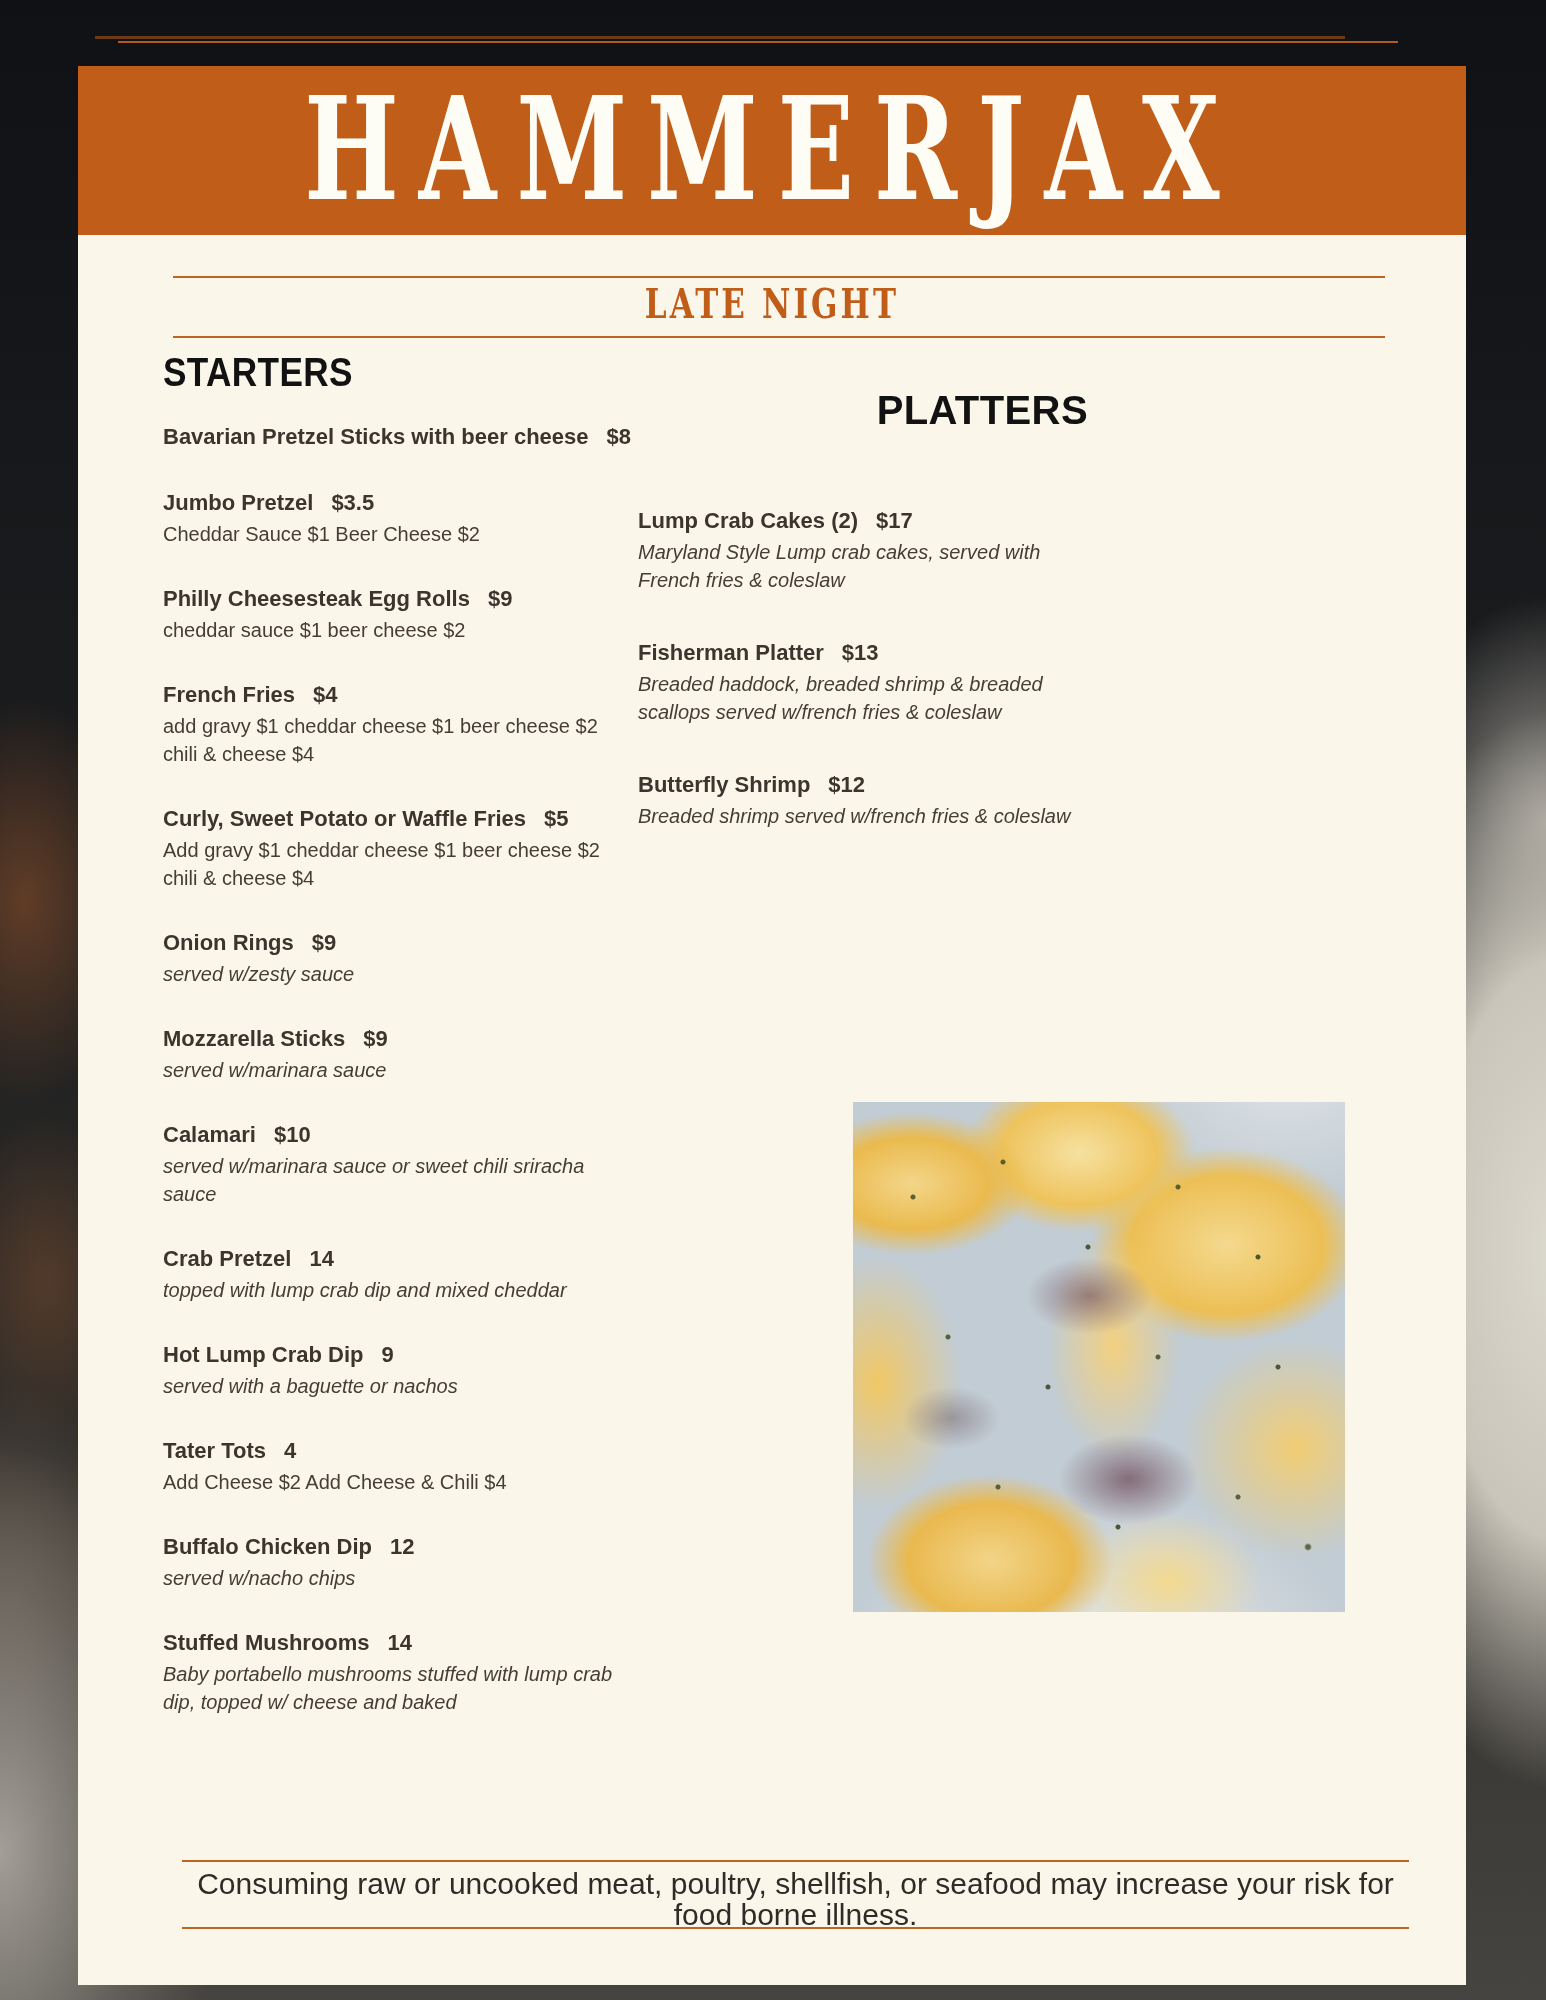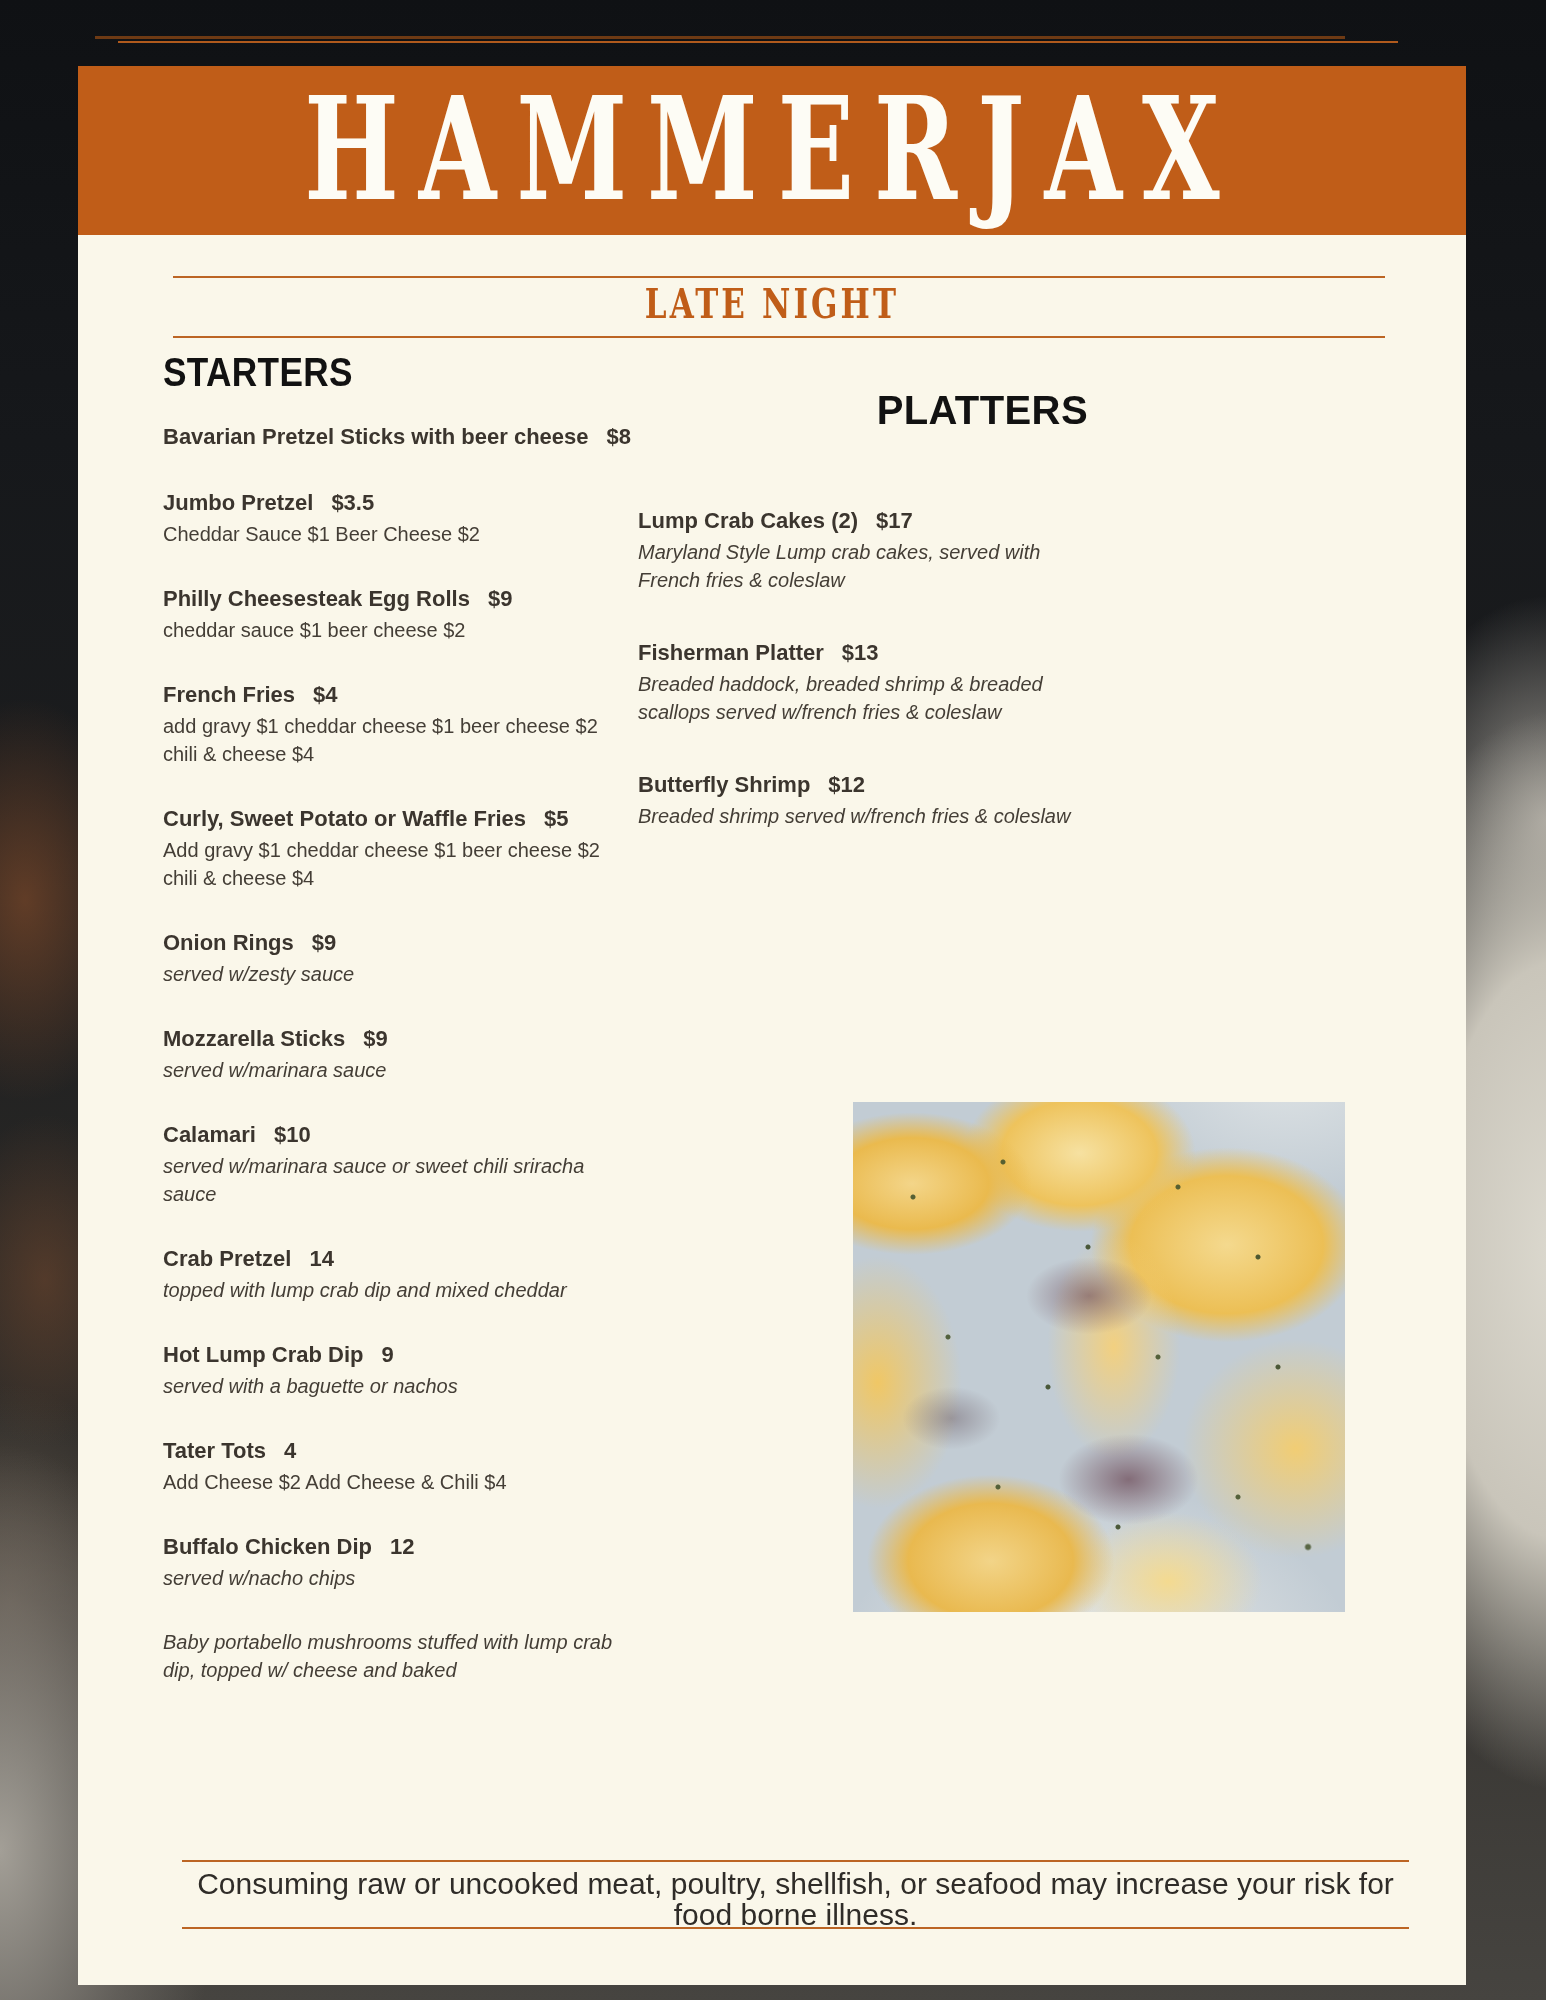--- a/index.html
+++ b/index.html
@@ -144,20 +144,21 @@
       </div>
       <div class="item">
         <div class="item-line"><span>Tater Tots</span><span class="item-price">4</span></div>
         <div class="item-desc">Add Cheese $2 Add Cheese &amp; Chili $4</div>
       </div>
       <div class="item">
         <div class="item-line"><span>Buffalo Chicken Dip</span><span class="item-price">12</span></div>
         <div class="item-desc italic">served w/nacho chips</div>
       </div>
       <div class="item">
+        <div class="item-line"><span>Stuffed Mushrooms</span><span class="item-price">14</span></div>
         <div class="item-desc italic">Baby portabello mushrooms stuffed with lump crab dip, topped w/ cheese and baked</div>
       </div>
     </div>
 
     <div id="right-col" class="col">
       <div id="platters-heading" class="col-heading">PLATTERS</div>
 
       <div class="item">
         <div class="item-line"><span>Lump Crab Cakes (2)</span><span class="item-price">$17</span></div>
         <div class="item-desc italic">Maryland Style Lump crab cakes, served with French fries &amp; coleslaw</div>

